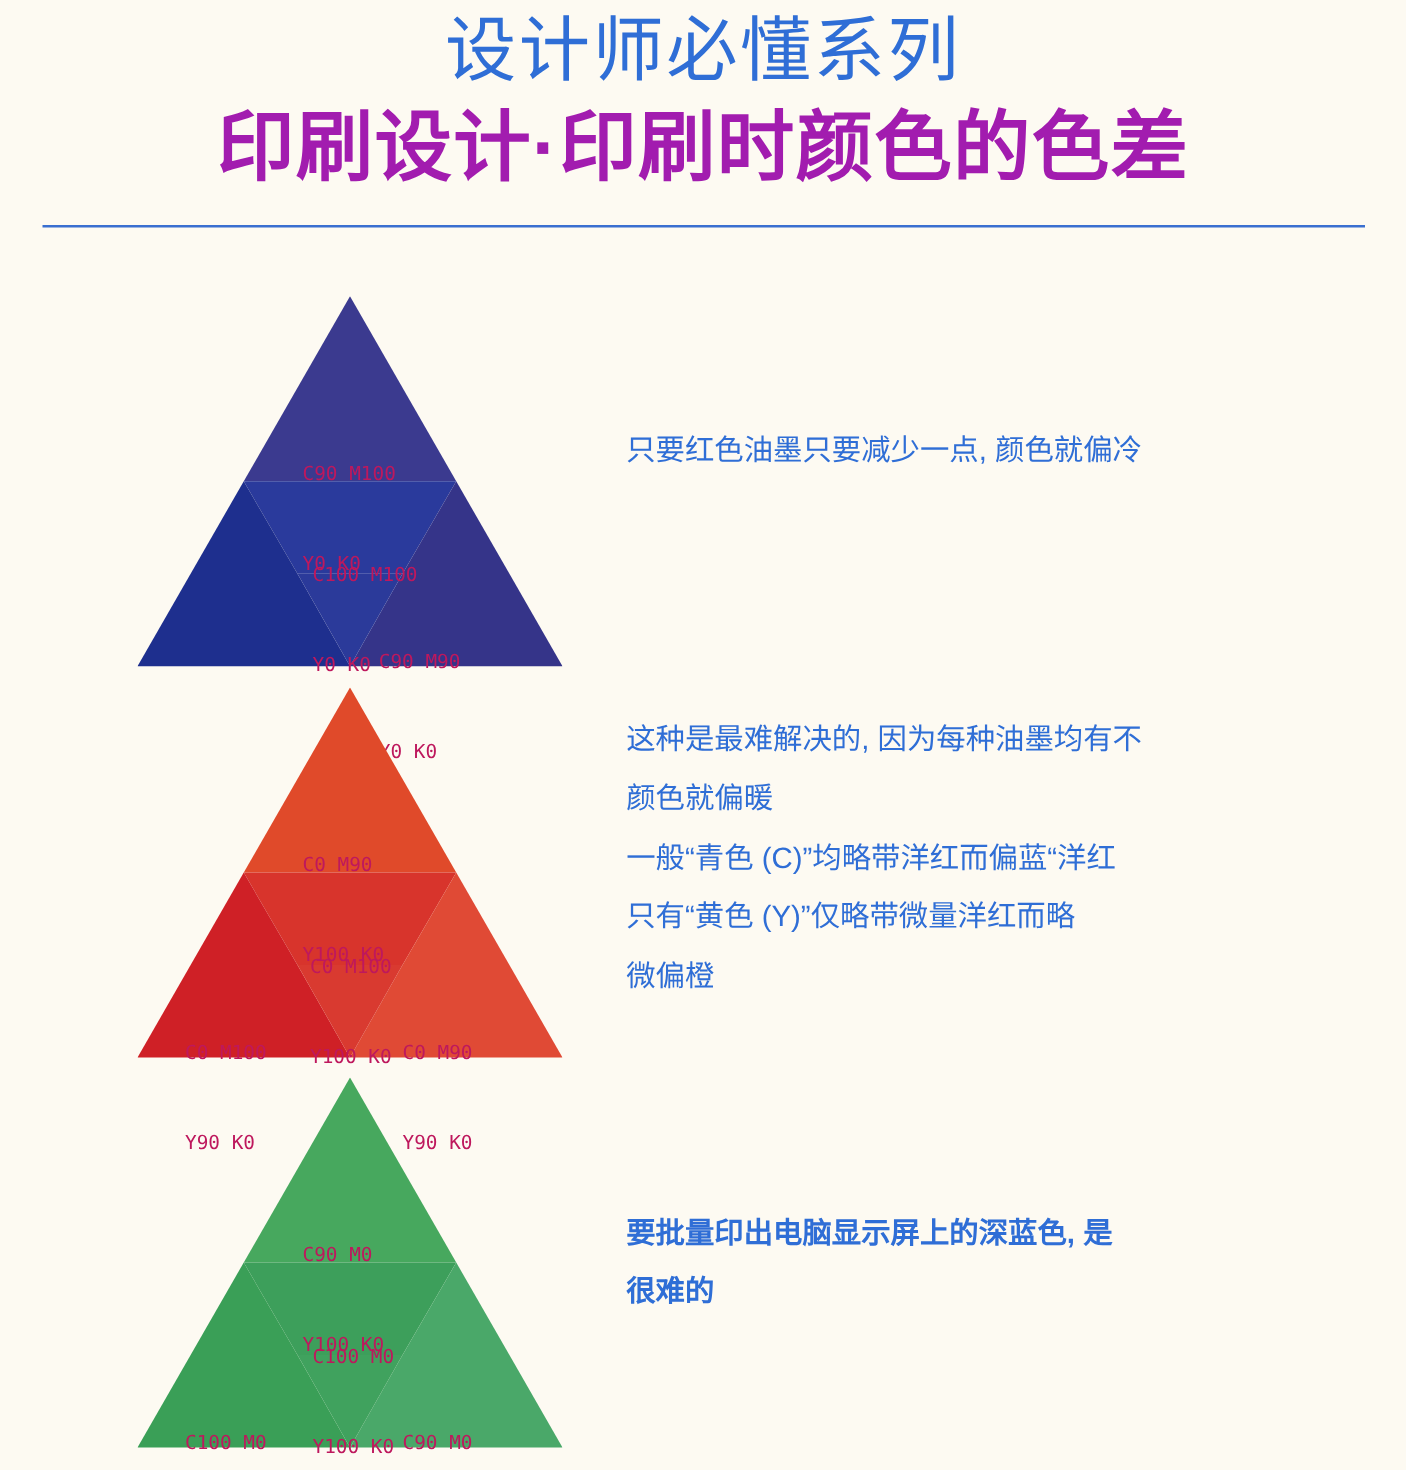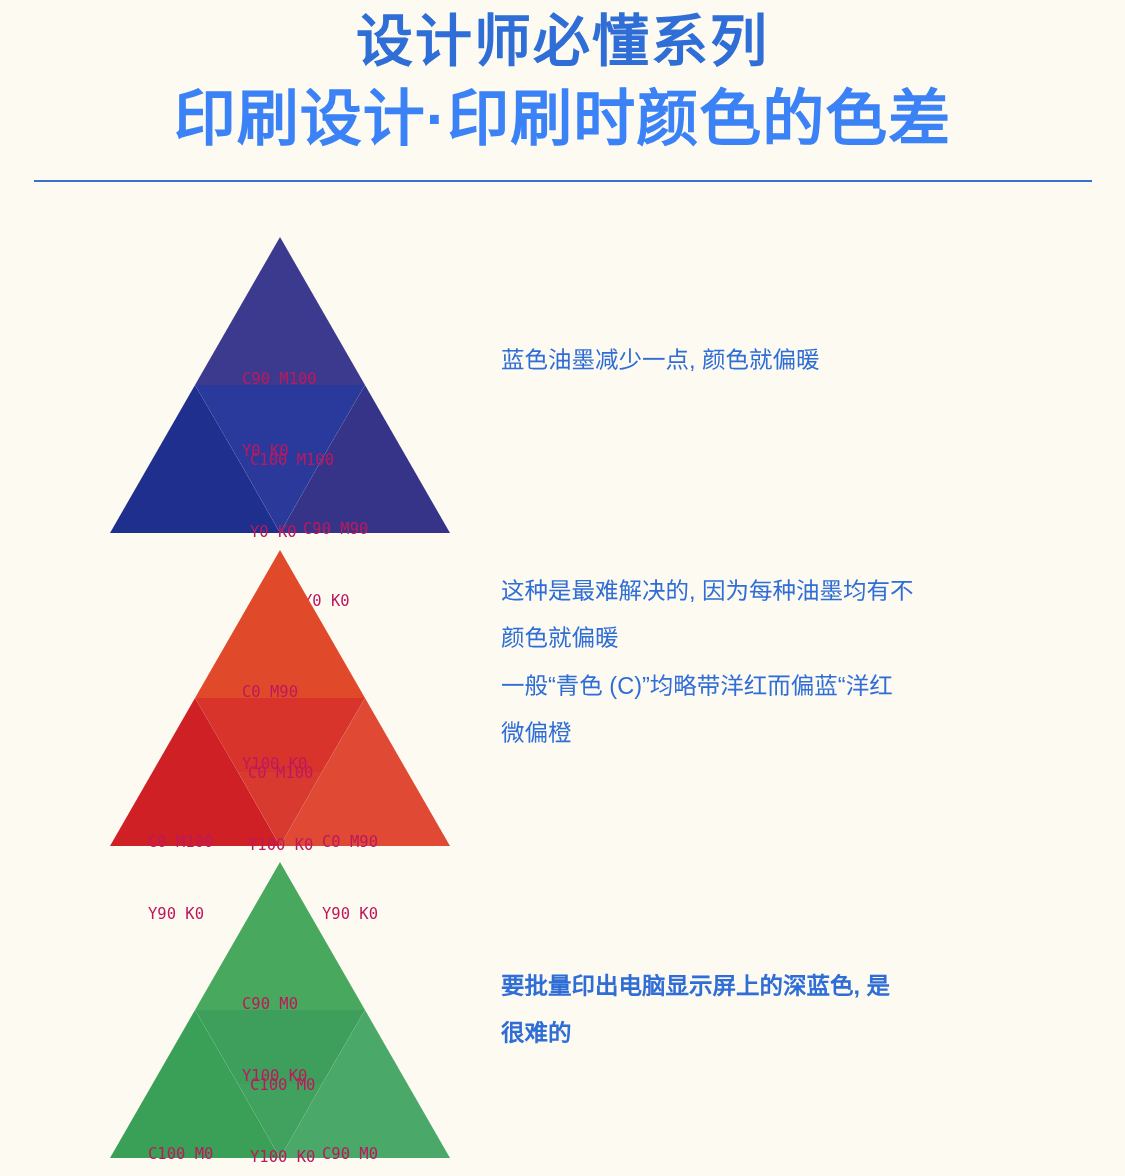--- a/index.html
+++ b/index.html
@@ -19,28 +19,28 @@
   
   .header {
     width: 100%;
     padding-top: 6px;
     text-align: center;
   }
   .title-small {
     font-size: 57px;
     line-height: 1.25;
     color: #2f6ed6;
-    font-weight: 700;
+    font-weight: 400;
     letter-spacing: 2px;
     font-family: "Liberation Serif", serif;
   }
   .title-main {
     font-size: 62px;
     line-height: 1.3;
-    color: #3b82f6;
+    color: #a21caf;
     font-weight: bold;
     letter-spacing: 1px;
     margin-top: 2px;
     font-family: "Liberation Sans", sans-serif;
   }
   .header-rule {
     width: 1058px;
     height: 2px;
     background: #3a6fd0;
     margin: 20px auto 0 auto;
@@ -104,21 +104,21 @@
     <div>C100 M100</div>
     <div>Y0 K0</div>
   </div>
   <div class="tri-label" style="left:193px; top:232px;">
     <div>C90 M90</div>
     <div>Y0 K0</div>
   </div>
 </div>
 
 <div class="para" style="left:501px; top:337px;">
-  <p>蓝色油墨减少一点, 颜色就偏暖</p>
+  <p>只要红色油墨只要减少一点, 颜色就偏冷</p>
 </div>
 
 <div class="tri-wrap" style="left:110px; top:550px;">
   <svg viewBox="0 0 340 300" xmlns="http://www.w3.org/2000/svg">
     <polygon points="170,0 85,148 255,148" fill="#e04a2a"></polygon>
     <polygon points="85,148 255,148 212,222 128,222" fill="#d8342c"></polygon>
     <polygon points="85,148 128,222 170,296 0,296" fill="#cf2026"></polygon>
     <polygon points="255,148 212,222 170,296 340,296" fill="#e04a35"></polygon>
     <polygon points="128,222 212,222 170,296" fill="#d93a30"></polygon>
   </svg>
@@ -137,20 +137,21 @@
   <div class="tri-label" style="left:212px; top:232px;">
     <div>C0 M90</div>
     <div>Y90 K0</div>
   </div>
 </div>
 
 <div class="para" style="left:501px; top:568px;">
   <p>这种是最难解决的, 因为每种油墨均有不</p>
   <p>颜色就偏暖</p>
   <p>一般“青色 (C)”均略带洋红而偏蓝“洋红</p>
+  <p>只有“黄色 (Y)”仅略带微量洋红而略</p>
   <p>微偏橙</p>
 </div>
 
 <div class="tri-wrap" style="left:110px; top:862px;">
   <svg viewBox="0 0 340 300" xmlns="http://www.w3.org/2000/svg">
     <polygon points="170,0 85,148 255,148" fill="#47a85e"></polygon>
     <polygon points="85,148 255,148 212,222 128,222" fill="#3d9f5b"></polygon>
     <polygon points="85,148 128,222 170,296 0,296" fill="#3a9f57"></polygon>
     <polygon points="255,148 212,222 170,296 340,296" fill="#4aa869"></polygon>
     <polygon points="128,222 212,222 170,296" fill="#40a25e"></polygon>

